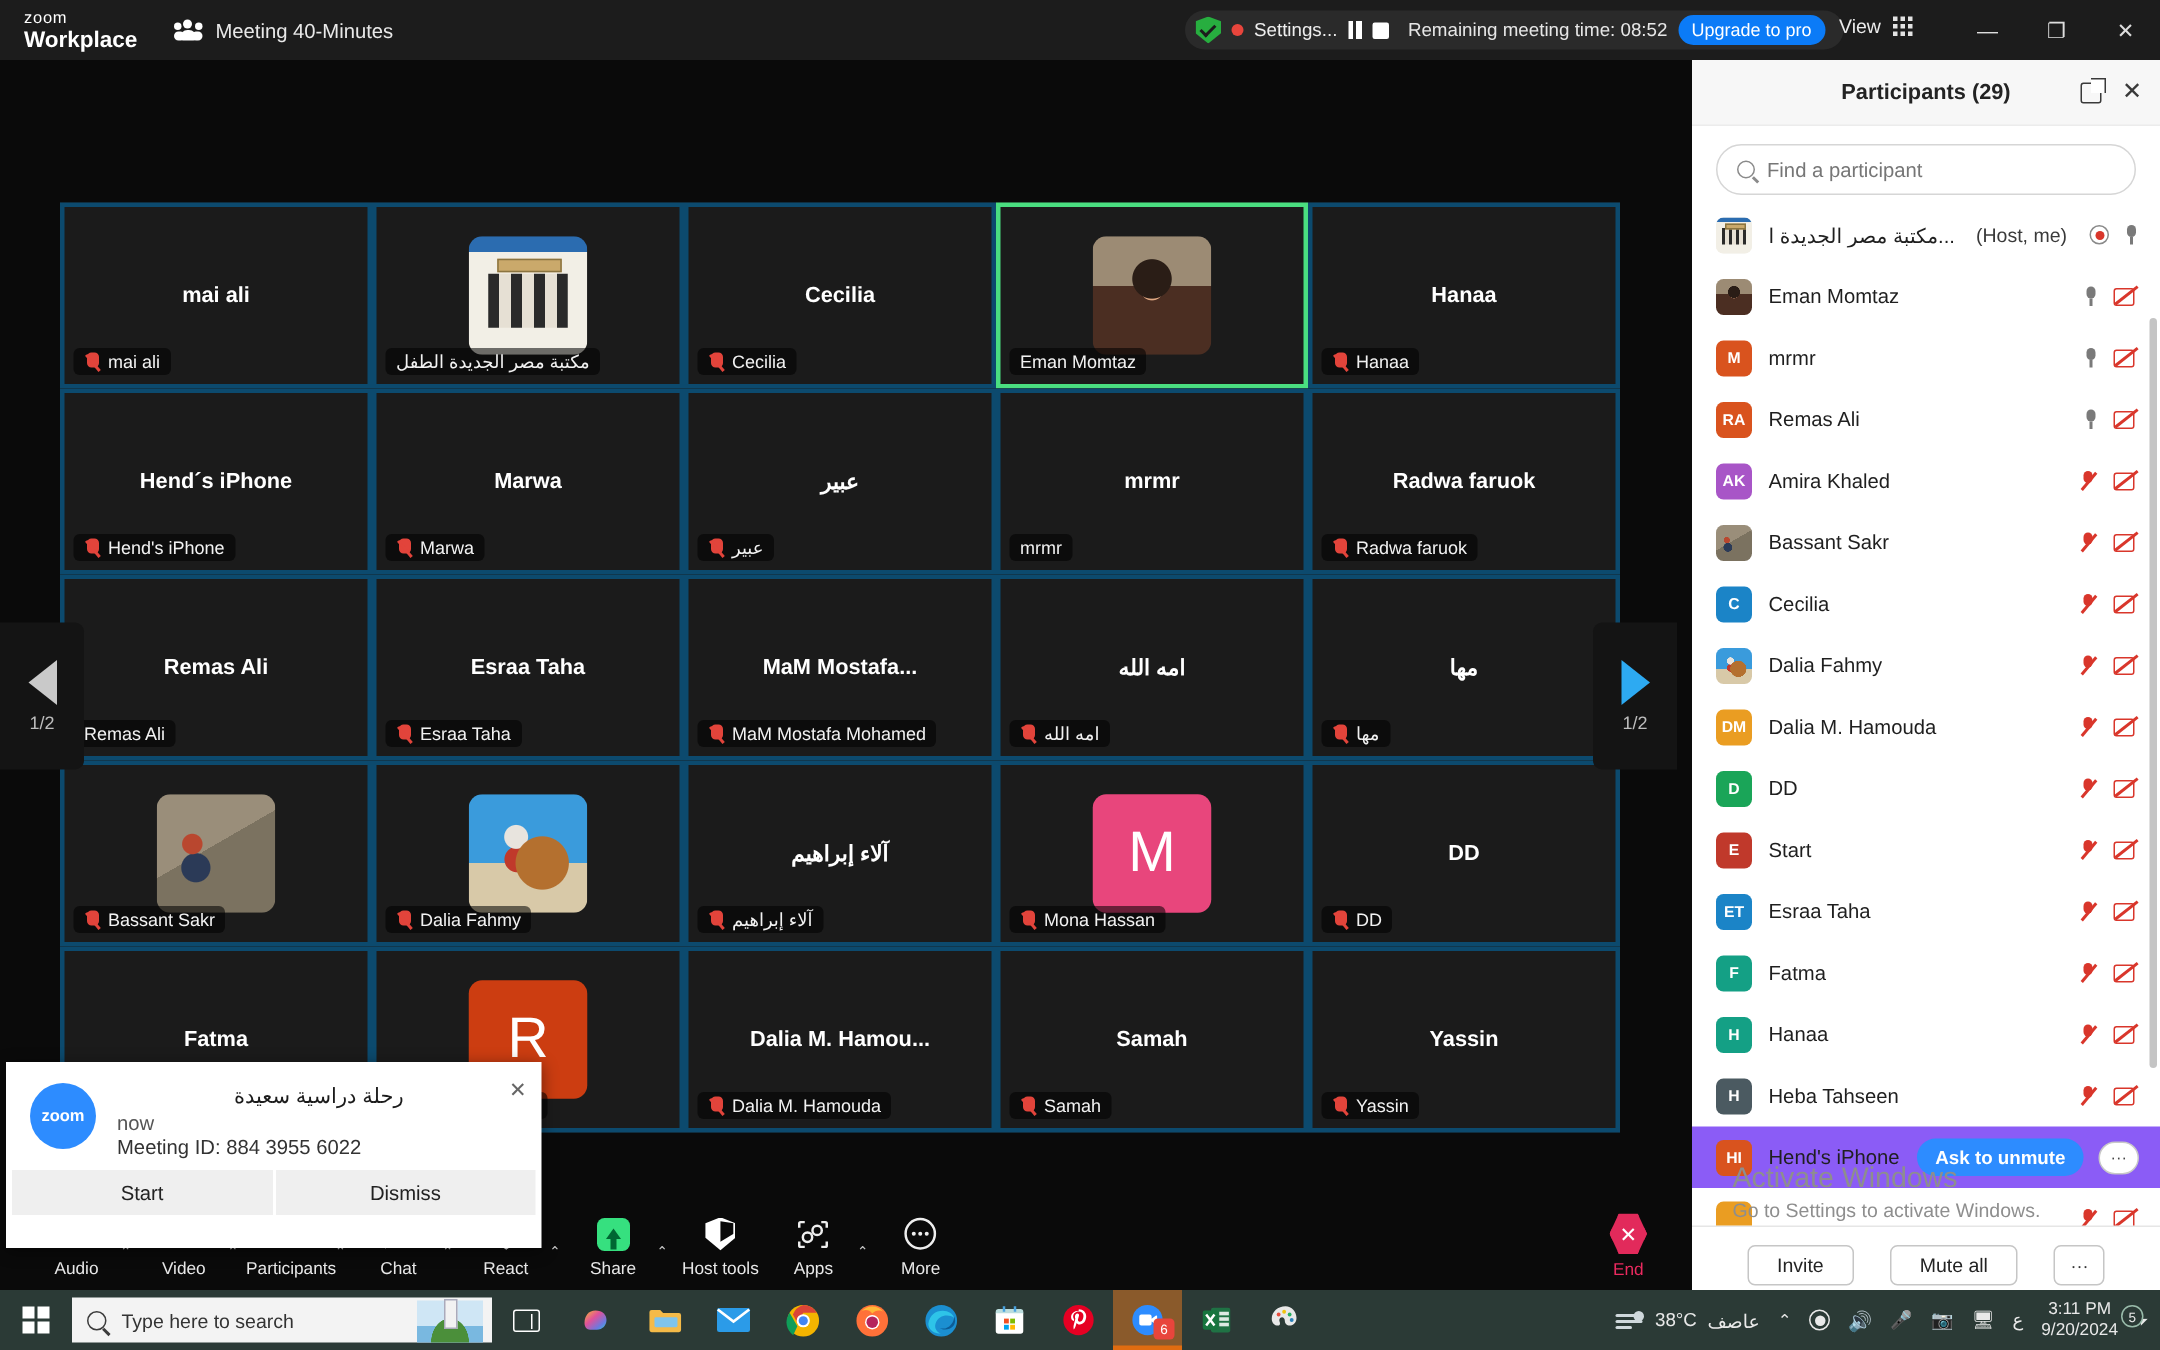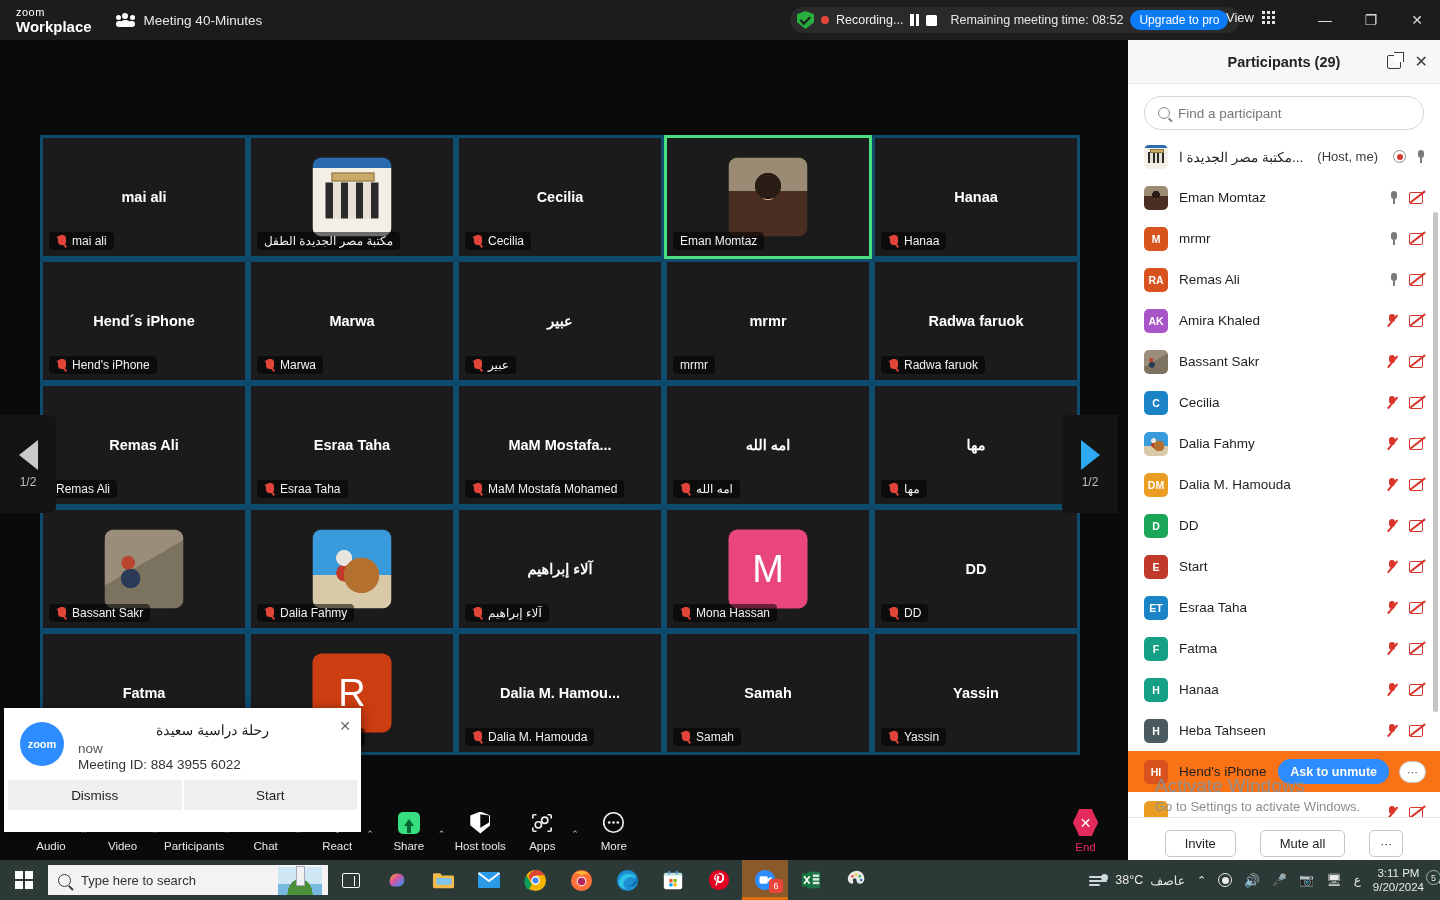--- a/index.html
+++ b/index.html
@@ -238,21 +238,21 @@
   .search-ico:after{content:"";position:absolute;right:-4px;bottom:-3px;width:5px;height:1.6px;background:#8a8a8a;transform:rotate(45deg);}
   .searchbox input {
     border:none; outline:none; flex:1; font-size:13.5px; color:#222;
     font-family:"Liberation Sans", sans-serif; background:transparent;
   }
   .searchbox input::placeholder { color:#767676; }
   .plist { flex:1; overflow:hidden; position:relative; }
   .prow {
     display:flex; align-items:center; gap:11px; height:41px; padding:0 14px 0 16px;
   }
-  .prow.highlight { background:#f97316; }
+  .prow.highlight { background:#8b5cf6; }
   .pav {
     width:24px;height:24px;border-radius:5px; flex:0 0 auto; color:#fff;
     font-size:10.5px; font-weight:bold; display:flex;align-items:center;justify-content:center;
     overflow:hidden;
   }
   .pname { font-size:13.5px; color:#1f1f1f; flex:1; min-width:0; overflow:hidden; white-space:nowrap; }
   .pname.rtl { direction:rtl; text-align:left; }
   .host-tag { font-size:13px; color:#3a3a3a; margin-right:4px; white-space:nowrap; }
   .p-icons { display:flex; gap:10px; align-items:center; flex:0 0 auto; }
   .mic-on { width:10px;height:14px; position:relative; }
@@ -322,21 +322,21 @@
   .tbsearch span { font-size:13px; color:#333; }
   .tbs-img { position:absolute; right:6px; bottom:0; width:44px; height:28px;
     background: radial-gradient(ellipse at 50% 100%, #4b8f3a 0 40%, transparent 41%),
                 linear-gradient(#cfe6f5 0 60%, #79b8e0 60% 100%); }
   .tbs-img:after{content:"";position:absolute;left:18px;bottom:9px;width:7px;height:18px;background:#f2f2f2;border:1px solid #aab;}
   .tbicon { width:46px;height:40px; display:flex;align-items:center;justify-content:center; cursor:pointer; position:relative;}
   .tbicon.active { background:#8a5a2b; }
   .tbicon.active:after { content:""; position:absolute; bottom:0; left:0; right:0; height:3px; background:#e06c10; }
   .taskview { width:18px;height:15px;border:1.7px solid #fff; border-radius:2px; position:relative;}
   .taskview:after{content:"";position:absolute;left:11px;top:2px;width:4px;height:10px;border-left:1.7px solid #fff;}
-  .tray { margin-left:auto; display:flex; align-items:center; gap:12px; padding-right:4px; color:#e9e9e9; }
+  .tray { margin-left:auto; display:flex; align-items:center; gap:12px; padding-right:16px; color:#e9e9e9; }
   .weather { display:flex; align-items:center; gap:7px; font-size:12.5px; }
   .wicon { width:19px;height:14px; position:relative; }
   .wicon i { position:absolute; height:2px; background:#cfd8dc; border-radius:1px; }
   .wicon i:nth-child(1){width:14px;left:0;top:3px;}
   .wicon i:nth-child(2){width:18px;left:0;top:7px;}
   .wicon i:nth-child(3){width:11px;left:0;top:11px;}
   .wicon b { position:absolute; right:0; top:1px; width:7px;height:7px;border-radius:50%;background:#cfd8dc;}
   .trayico { cursor:pointer; display:flex; align-items:center; }
   .clock { font-size:11.5px; line-height:1.25; text-align:center; cursor:pointer; }
   .notif { position:relative; cursor:pointer; }
@@ -364,21 +364,21 @@
           <i></i>
           <i></i>
           <i></i>
       </span>
       <span>Meeting 40-Minutes</span>
     </div>
 
     <div class="status-pill">
       <span class="shield"></span>
       <span class="rec-dot"></span>
-      <span class="rec-label">Recording...</span>
+      <span class="rec-label">Settings...</span>
       <span class="pausebtn">
           <b></b>
           <b></b>
         </span>
       <span class="stopbtn"></span>
       <span class="remaining">Remaining meeting time: 08:52</span>
       <button class="upgrade">Upgrade to pro</button>
     </div>
 
     <div class="viewbtn">
@@ -718,22 +718,22 @@
     <span class="toast-x">✕</span>
     <div class="toast-body">
       <div class="toast-logo">zoom</div>
       <div class="toast-texts">
         <div class="toast-title">رحلة دراسية سعيدة</div>
         <div class="toast-sub">now</div>
         <div class="toast-id">Meeting ID: 884 3955 6022</div>
       </div>
     </div>
     <div class="toast-actions">
+      <button class="toast-btn">Start</button>
       <button class="toast-btn">Dismiss</button>
-      <button class="toast-btn">Start</button>
     </div>
   </div>
 
   <div class="panel">
     <div class="panel-head">
       <span class="panel-title">Participants (29)</span>
       <span class="panel-head-icons">
         <span class="popout-ico"></span>
         <span class="panel-x">✕</span>
       </span>

